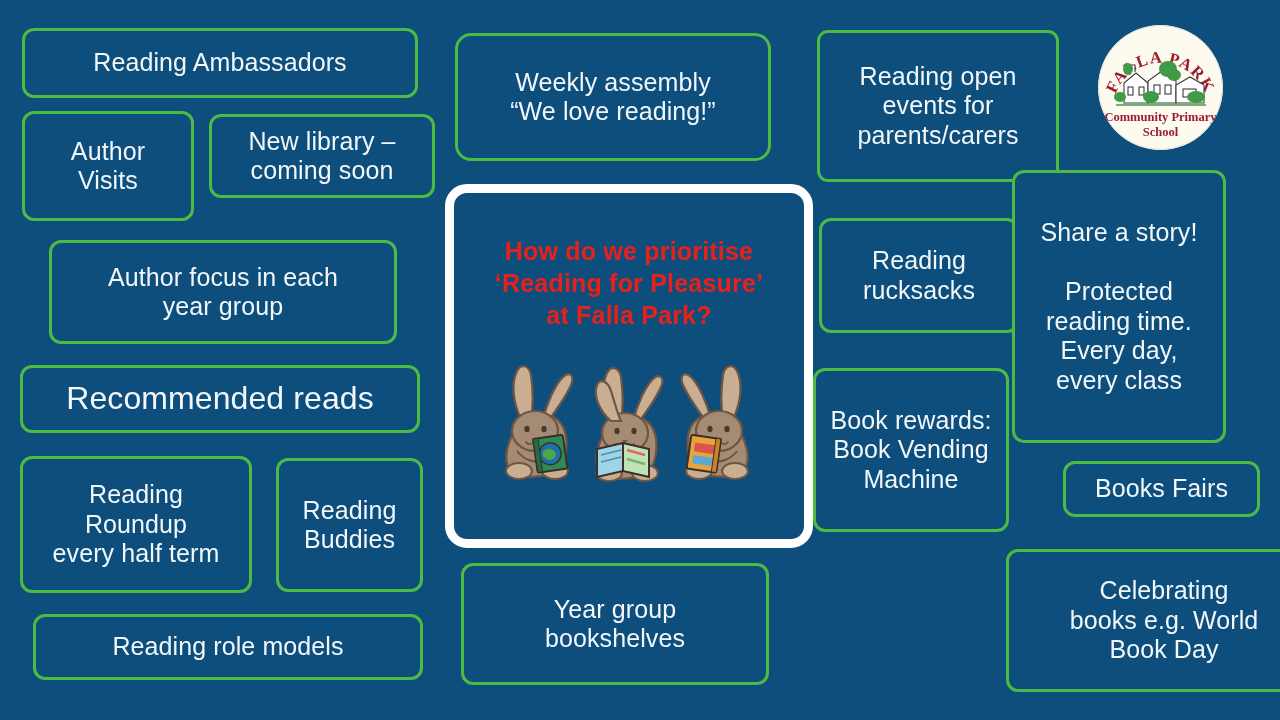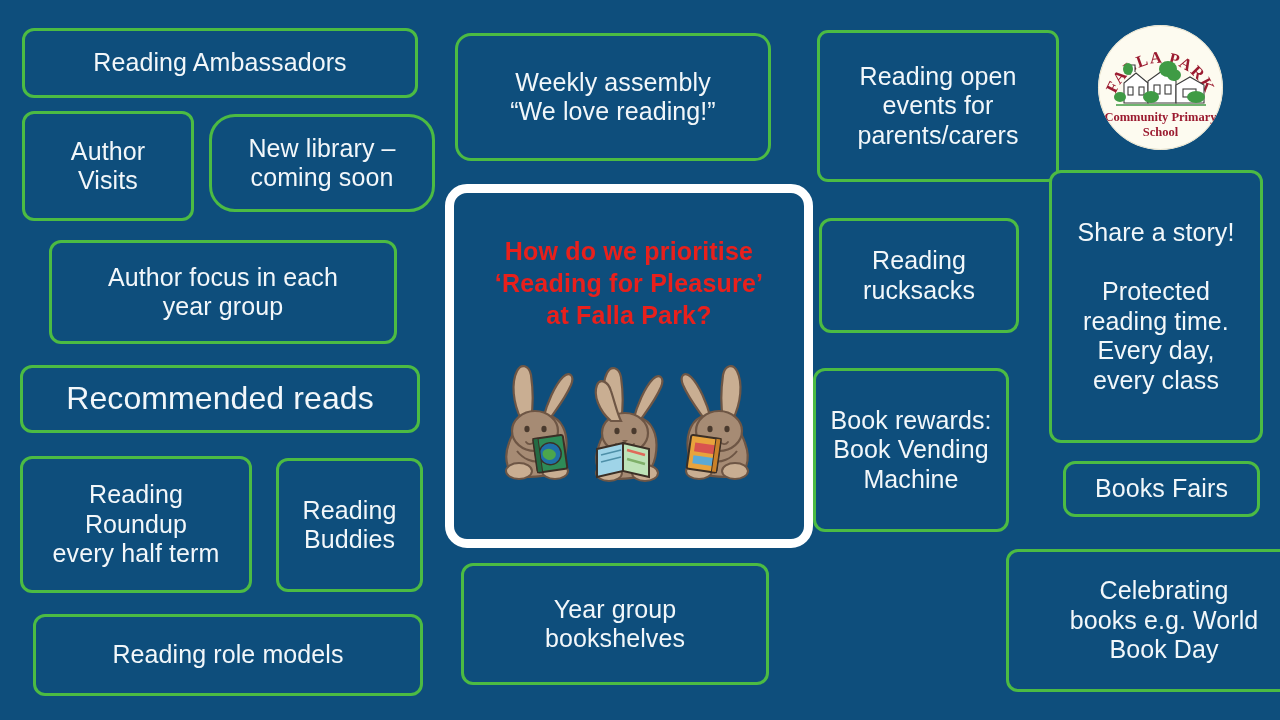--- a/index.html
+++ b/index.html
@@ -74,36 +74,36 @@
 </head>
 <body>
 
 <div id="slide">
 
   <div class="box rounded" style="left:22px; top:28px; width:396px; height:70px; font-size:25px;">Reading Ambassadors</div>
 
   <div class="box rounded" style="left:22px; top:111px; width:172px; height:110px; font-size:25px;">Author
 Visits</div>
 
-  <div class="box rounded" style="left:209px; top:114px; width:226px; height:98px; font-size:25px;border-radius:26px;">New library –
+  <div class="box rounded" style="left:209px; top:114px; width:226px; height:84px; font-size:25px;">New library –
 coming soon</div>
 
   <div class="box rounded" style="left:49px; top:240px; width:348px; height:104px; font-size:25px;">Author focus in each
 year group</div>
 
   <div class="box rounded" style="left:20px; top:365px; width:400px; height:68px; font-size:32px;">Recommended reads</div>
 
   <div class="box rounded" style="left:20px; top:456px; width:232px; height:137px; font-size:25px;">Reading
 Roundup
 every half term</div>
 
   <div class="box rounded" style="left:276px; top:458px; width:147px; height:134px; font-size:25px;">Reading
 Buddies</div>
 
-  <div class="box rounded" style="left:33px; top:614px; width:390px; height:82px; font-size:25px;">Reading role models</div>
+  <div class="box rounded" style="left:33px; top:614px; width:390px; height:66px; font-size:25px;">Reading role models</div>
 
   <div class="box round-lg" style="left:455px; top:33px; width:316px; height:128px; font-size:25px;">Weekly assembly
 “We love reading!”</div>
 
   <div id="center-card" style="left:445px; top:184px; width:368px; height:364px;">
     <div id="center-title">How do we prioritise
 ‘Reading for Pleasure’
 at Falla Park?</div>
     <div id="bunnies">
       <svg width="264" height="130" viewBox="0 0 264 130" xmlns="http://www.w3.org/2000/svg">
@@ -215,21 +215,21 @@
         <ellipse cx="98" cy="72" rx="9" ry="6"></ellipse>
         <ellipse cx="22" cy="72" rx="6" ry="5"></ellipse>
       </g>
       <path d="M18 80 L108 80" stroke="#3F9B45" stroke-width="1.4" fill="none"></path>
 
       <text x="62.5" y="96" text-anchor="middle" font-family="'Liberation Serif', serif" font-size="12.5" font-weight="bold" fill="#9B1B30">Community Primary</text>
       <text x="62.5" y="111" text-anchor="middle" font-family="'Liberation Serif', serif" font-size="12.5" font-weight="bold" fill="#9B1B30">School</text>
     </svg>
   </div>
 
-  <div class="box rounded" style="left:1049px; top:170px; width:214px; height:273px; font-size:25px;">Share a story!
+  <div class="box rounded" style="left:1012px; top:170px; width:214px; height:273px; font-size:25px;">Share a story!
 
 Protected
 reading time.
 Every day,
 every class</div>
 
   <div class="box rounded" style="left:1063px; top:461px; width:197px; height:56px; font-size:25px;">Books Fairs</div>
 
   <div class="box rounded" style="left:1006px; top:549px; width:316px; height:143px; font-size:25px;">Celebrating
 books e.g. World

